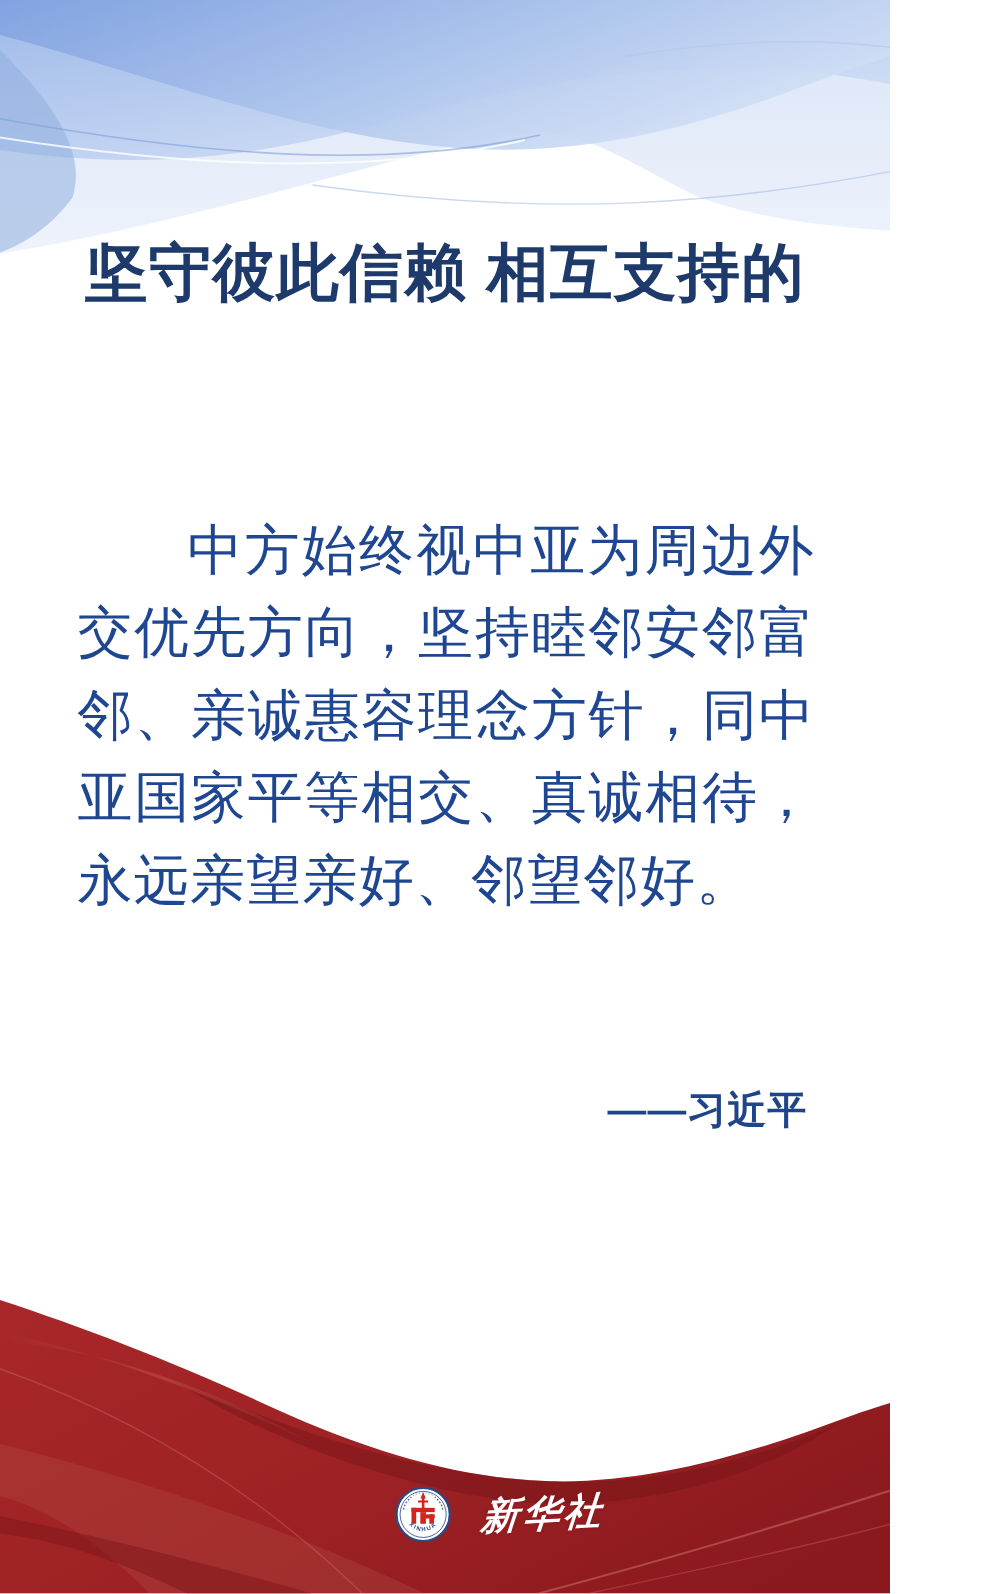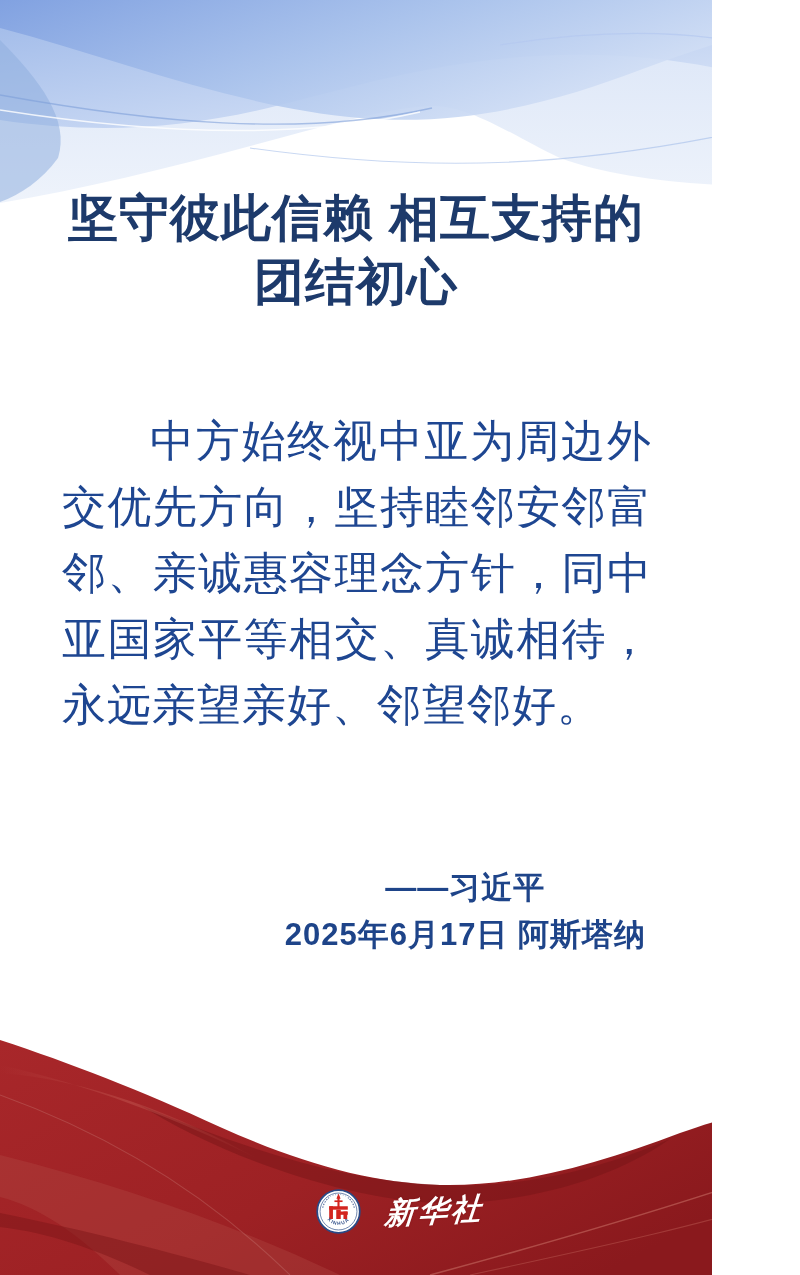--- a/index.html
+++ b/index.html
@@ -102,28 +102,26 @@
     <path fill="url(#tg3)" opacity="0.9" d="M0 28 C120 60 240 108 360 118 C470 127 560 100 640 70 C700 48 760 28 800 24 L800 0 L0 0 Z"></path>
     <path fill="#8fafdf" opacity="0.55" d="M0 40 C40 80 70 120 58 158 C42 180 20 195 0 202 Z"></path>
     <path fill="none" stroke="#7d9fd8" stroke-width="1.3" opacity="0.6" d="M0 95 C150 122 300 138 432 108"></path>
     <path fill="none" stroke="#9db8e8" stroke-width="1.1" opacity="0.55" d="M250 148 C420 172 580 172 800 118"></path>
     <path fill="none" stroke="#b3c8ef" stroke-width="1.2" opacity="0.7" d="M500 45 C620 26 720 30 800 58"></path>
     <path fill="none" stroke="#ffffff" stroke-width="1.6" opacity="0.8" d="M0 110 C140 132 290 142 420 112"></path>
   </svg>
 
   <div class="title">
     <div>坚守彼此信赖 相互支持的</div>
-    <div>团结初心</div>
   </div>
 
   <div class="quote">中方始终视中亚为周边外交优先方向，坚持睦邻安邻富邻、亲诚惠容理念方针，同中亚国家平等相交、真诚相待，永远亲望亲好、邻望邻好。</div>
 
   <div class="attribution">
     <div>——习近平</div>
-    <div>2025年6月17日 阿斯塔纳</div>
   </div>
 
   <svg class="wave wave-bottom" viewBox="0 0 800 240" preserveAspectRatio="none" aria-hidden="true">
     <defs>
       <linearGradient id="bg1" x1="0" y1="0" x2="1" y2="0.55">
         <stop offset="0" stop-color="#a8272a"></stop>
         <stop offset="0.55" stop-color="#9d2124"></stop>
         <stop offset="1" stop-color="#8a191d"></stop>
       </linearGradient>
       <linearGradient id="bg2" x1="0" y1="0" x2="1" y2="0">

